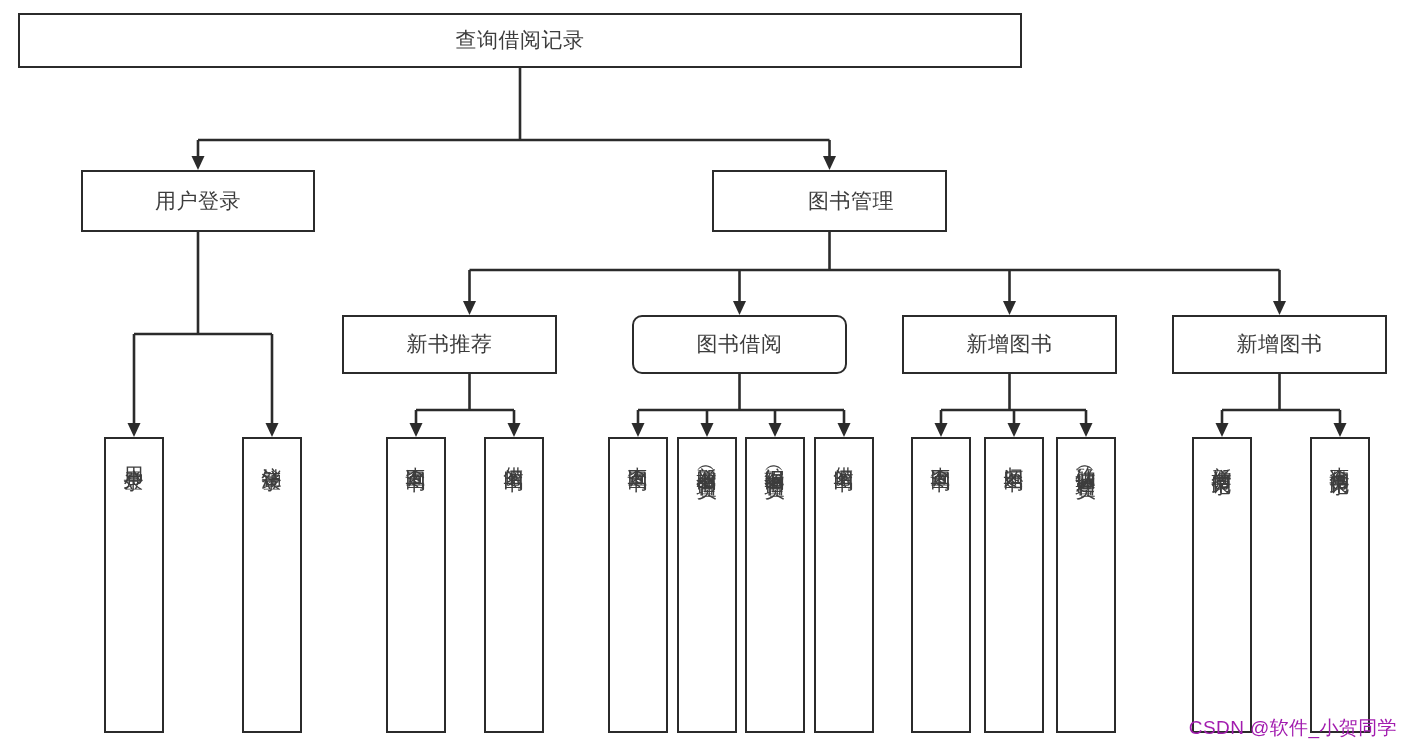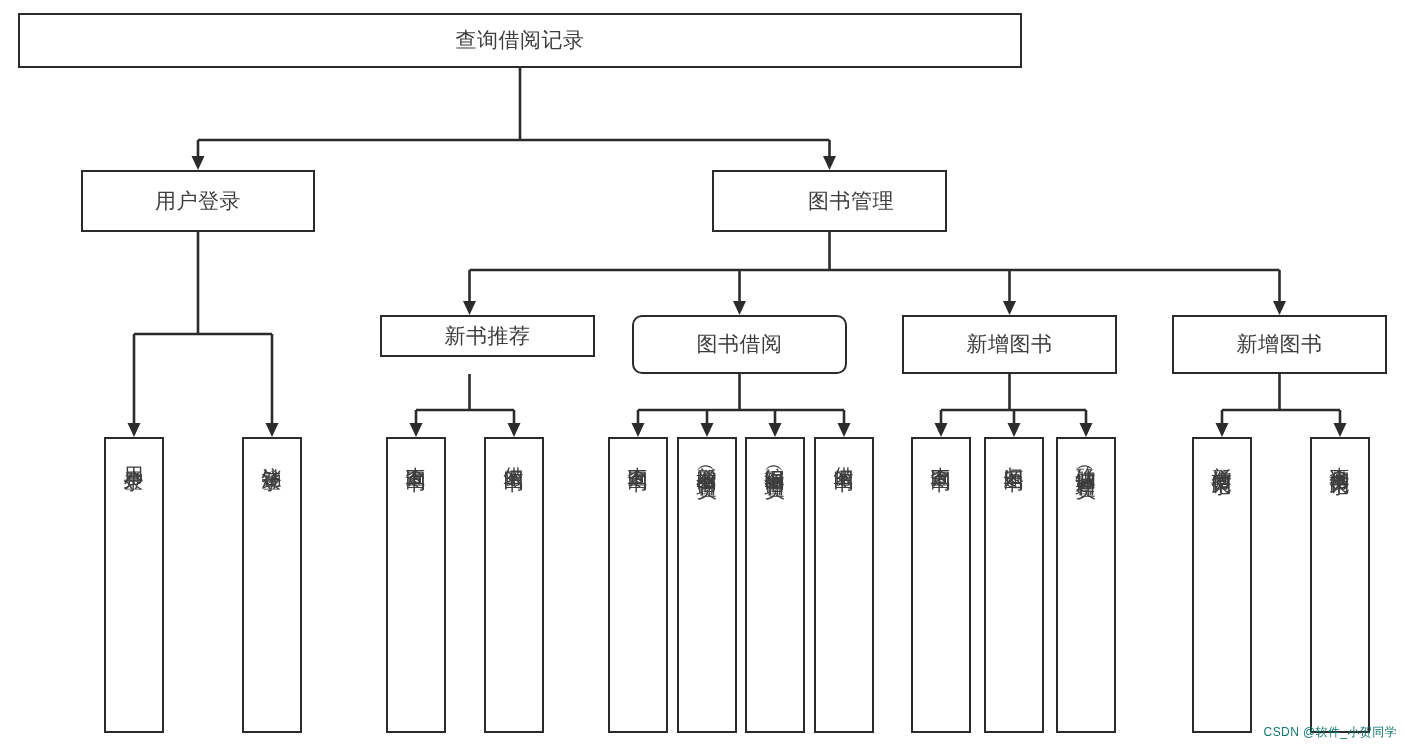--- a/index.html
+++ b/index.html
@@ -53,22 +53,22 @@
     text-orientation: upright;
     font-size: 20px;
     letter-spacing: 2px;
     line-height: 1;
     white-space: normal;
   }
   #watermark {
     position: absolute;
     right: 8px;
     bottom: 6px;
-    font-size: 12px;
-    color: #0f766e;
+    font-size: 19px;
+    color: #a21caf;
     letter-spacing: 0.4px;
     z-index: 5;
     white-space: nowrap;
   }
 </style>
 </head>
 <body>
 
 <div id="diagram-canvas">
   <svg id="connector-layer" viewBox="0 0 1405 747" width="1405" height="747">
@@ -128,21 +128,21 @@
   <div id="node-layer">
       <div class="node" style="left: 18px; top: 13px; width: 1004px; height: 55px; border-color: rgb(43, 43, 43);">
         <span class="node-label" style="color: rgb(61, 61, 61);">查询借阅记录</span>
       </div>
       <div class="node" style="left: 81px; top: 170px; width: 234px; height: 62px; border-color: rgb(43, 43, 43);">
         <span class="node-label" style="color: rgb(61, 61, 61);">用户登录</span>
       </div>
       <div class="node" style="left: 712px; top: 170px; width: 235px; height: 62px; border-color: rgb(43, 43, 43); padding-left: 43px;">
         <span class="node-label" style="color: rgb(61, 61, 61);">图书管理</span>
       </div>
-      <div class="node" style="left: 380px; top: 315px; width: 215px; height: 42px; border-color: rgb(43, 43, 43); justify-content: center;">
+      <div class="node" style="left: 342px; top: 315px; width: 215px; height: 59px; border-color: rgb(43, 43, 43); justify-content: center;">
         <span class="node-label" style="color: rgb(61, 61, 61);">新书推荐</span>
       </div>
       <div class="node" style="left: 632px; top: 315px; width: 215px; height: 59px; border-color: rgb(43, 43, 43); border-radius: 10px;">
         <span class="node-label" style="color: rgb(61, 61, 61);">图书借阅</span>
       </div>
       <div class="node" style="left: 902px; top: 315px; width: 215px; height: 59px; border-color: rgb(43, 43, 43);">
         <span class="node-label" style="color: rgb(61, 61, 61);">新增图书</span>
       </div>
       <div class="node" style="left: 1172px; top: 315px; width: 215px; height: 59px; border-color: rgb(43, 43, 43);">
         <span class="node-label" style="color: rgb(61, 61, 61);">新增图书</span>

